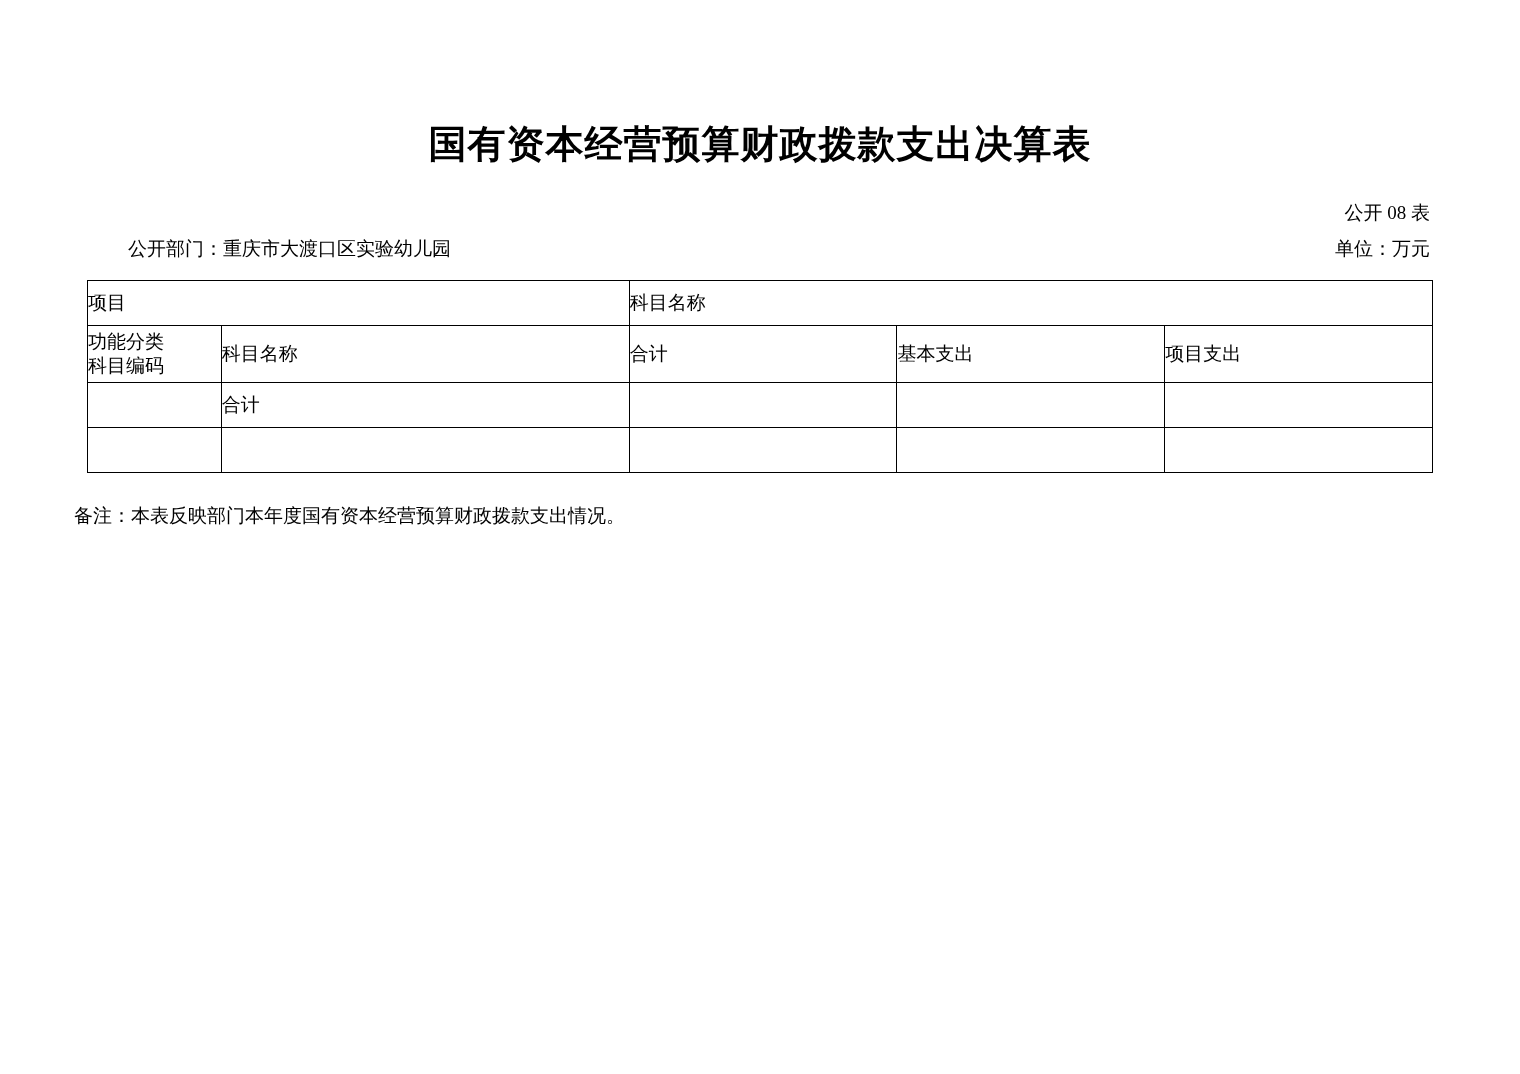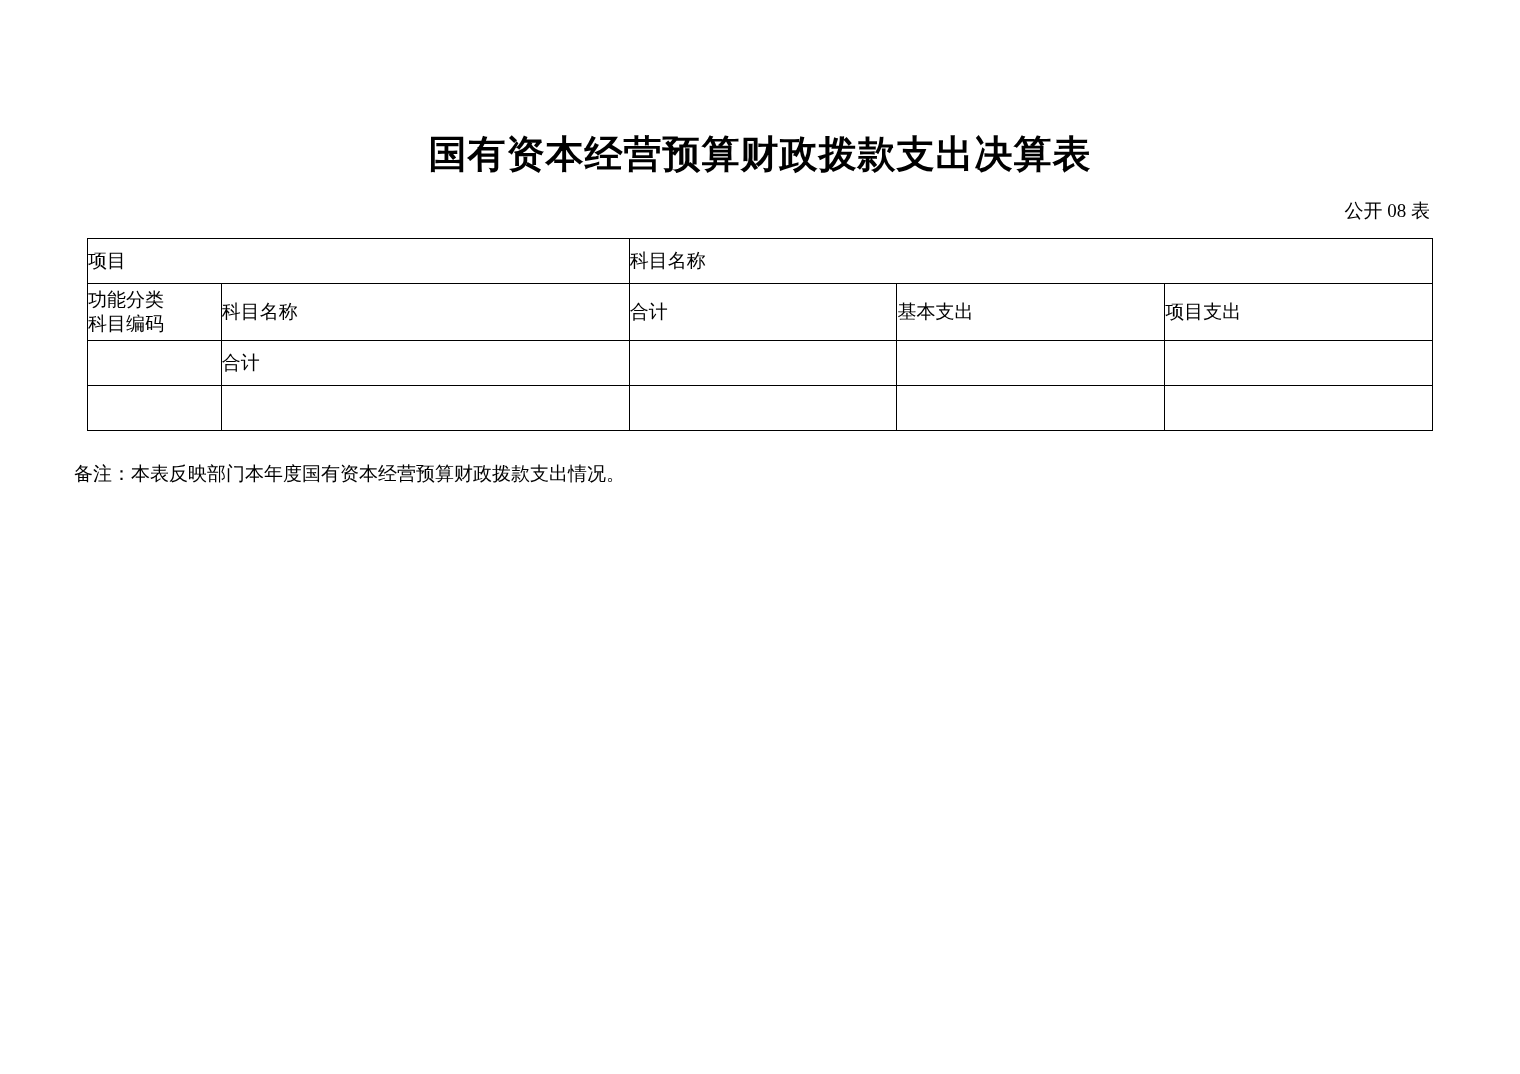--- a/index.html
+++ b/index.html
@@ -20,27 +20,27 @@
     width: 1520px;
     height: 1074px;
     box-sizing: border-box;
   }
   .doc-title {
     text-align: center;
     font-family: "DejaVu Sans", "Liberation Sans", sans-serif;
     font-weight: bold;
     font-size: 38px;
     letter-spacing: 1px;
-    margin: 14px;
+    margin: 4px;
     padding-top: 118px;
     line-height: 1.2;
   }
   .meta-row {
     position: relative;
-    margin-top: 20px;
+    margin-top: 32px;
     height: 26px;
   }
   .form-code {
     position: absolute;
     right: 90px;
     top: 0;
     font-size: 19px;
     font-family: "Liberation Serif", serif;
     white-space: nowrap;
   }
@@ -104,20 +104,24 @@
 <body>
 
 <div class="page">
 
   <h1 class="doc-title">国有资本经营预算财政拨款支出决算表</h1>
 
   <div class="meta-row">
     <span class="form-code">公开 08 表</span>
   </div>
 
+  <div class="meta-row2">
+    <span class="dept">公开部门：重庆市大渡口区实验幼儿园</span>
+    <span class="unit">单位：万元</span>
+  </div>
 
   <table class="budget">
     <colgroup>
       <col class="col-code">
       <col class="col-name">
       <col class="col-total">
       <col class="col-basic">
       <col class="col-project">
     </colgroup>
     <tbody>

